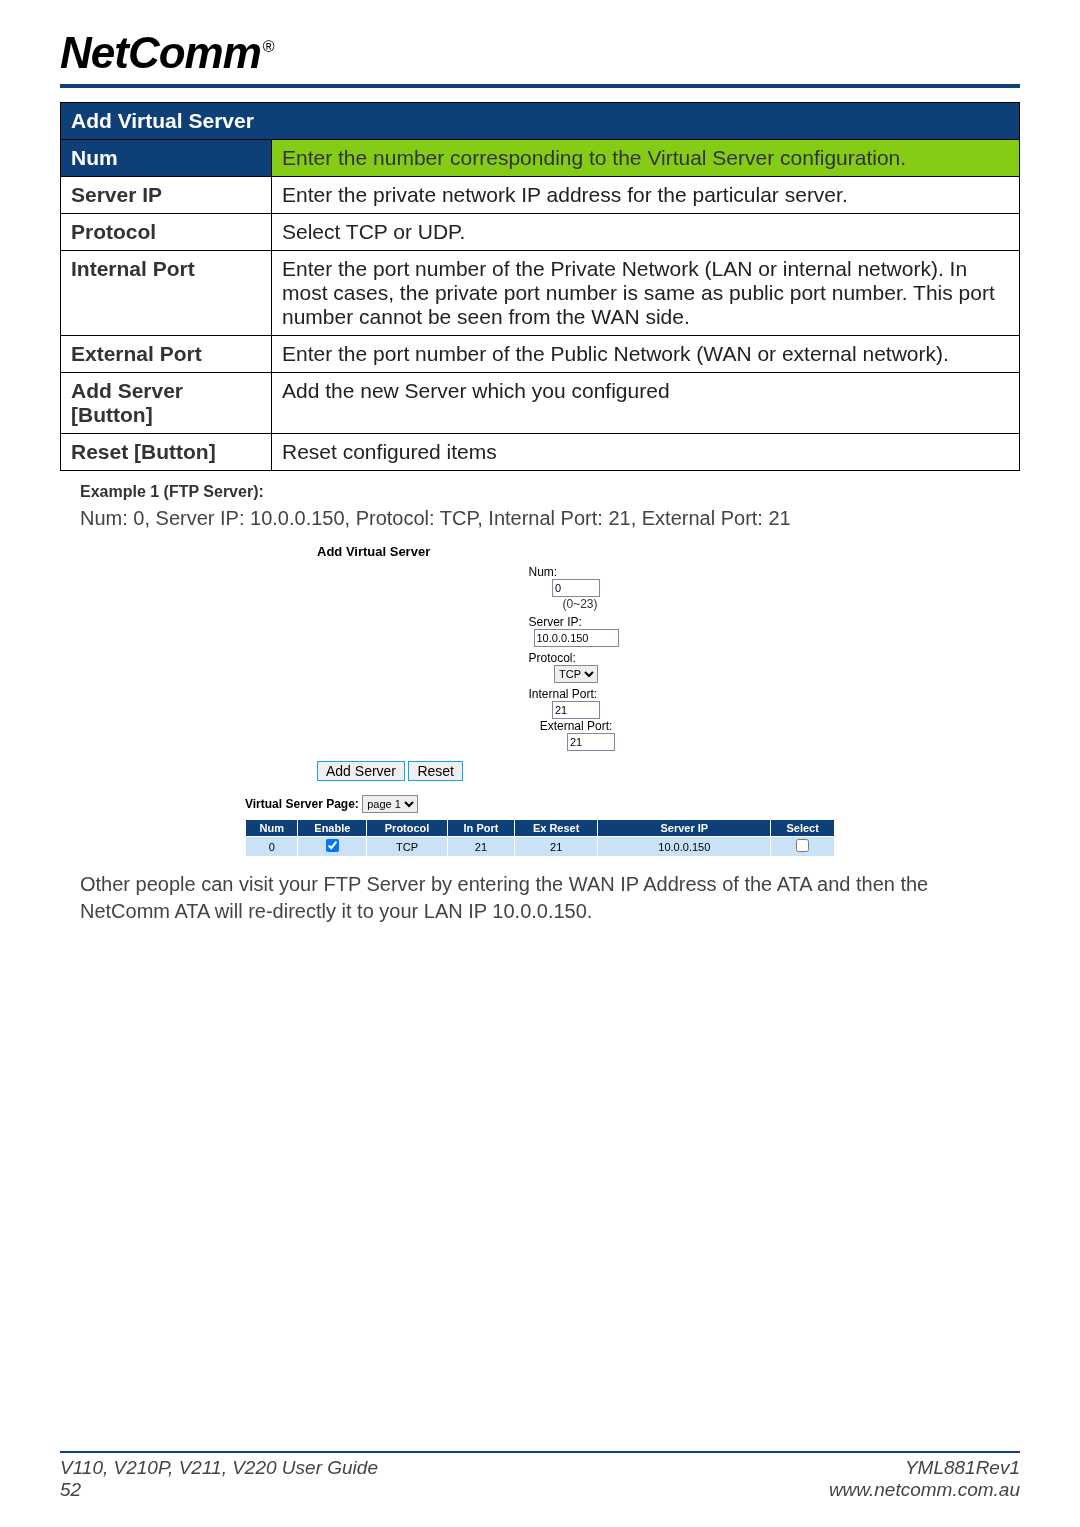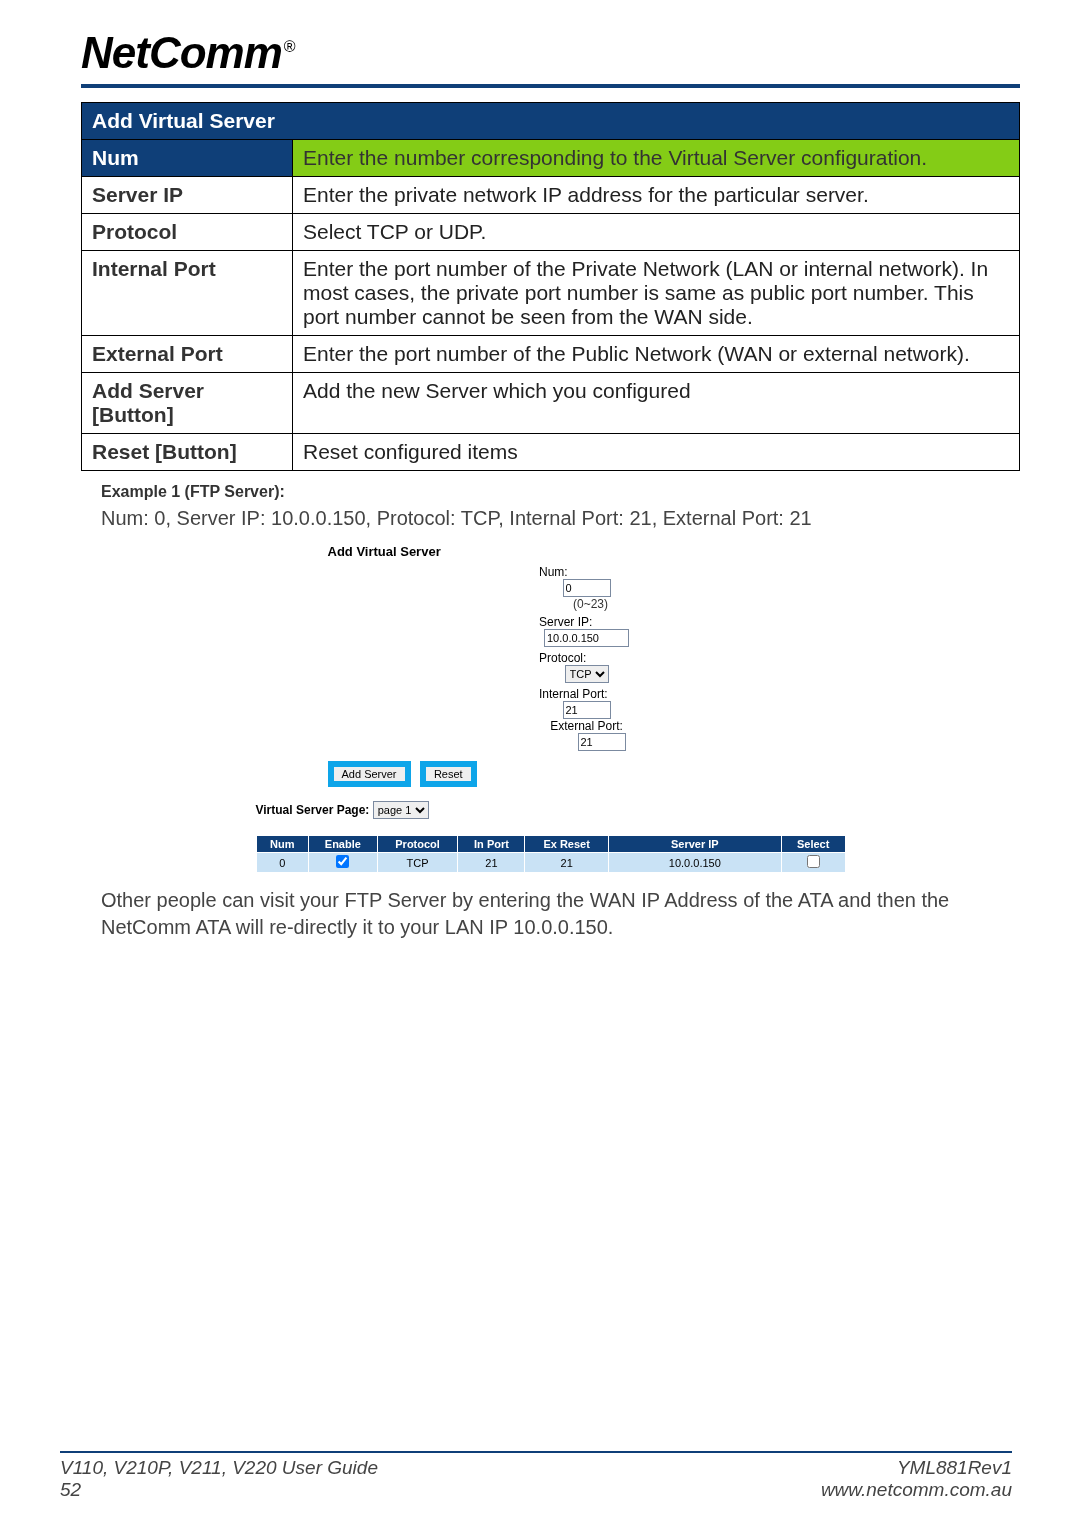--- a/index.html
+++ b/index.html
@@ -8,21 +8,21 @@
     background: #fff;
     font-family: Arial, Helvetica, sans-serif;
     color: #222;
     width: 1080px;
   }
   .page {
     width: 1080px;
     height: 1527px;
     position: relative;
     box-sizing: border-box;
-    padding: 28px 60px 0 81px;
+    padding: 28px 60px 0 60px;
   }
   .brand {
     font-family: "Arial Black", Arial, sans-serif;
     font-style: italic;
     font-weight: 900;
     font-size: 44px;
     letter-spacing: -1px;
     color: #000;
     margin-bottom: 6px;
   }
@@ -111,32 +111,31 @@
     border: 1px solid #7b8aa0;
   }
   .ui-hint {
     margin-left: 8px;
     color: #333;
   }
   .ui-buttons {
     margin: 10px 0 14px 72px;
   }
   .ui-buttons button {
-    font-size: 11px;
+    font-size: 14px;
     padding: 1px 8px;
     background: #efefef;
-    border: 6px solid #0ea5e9;
+    border: 1px solid #0ea5e9;
     cursor: pointer;
-    margin-right: 6px;
   }
   .vs-page-row {
     font-size: 12px;
     font-weight: bold;
     margin-left: 0;
-    margin-bottom: 16px;
+    margin-bottom: 6px;
   }
   .vs-page-row select {
     font-size: 11px;
     height: 18px;
     border: 1px solid #7b8aa0;
   }
   table.vs {
     border-collapse: collapse;
     width: 100%;
     font-size: 11px;
@@ -157,21 +156,21 @@
   }
   table.vs input[type="checkbox"] {
     margin: 0;
     width: 13px;
     height: 13px;
   }
   
   .footer {
     position: absolute;
     left: 60px;
-    right: 68px;
+    right: 60px;
     bottom: 26px;
   }
   .footer-rule {
     height: 2px;
     background: #0f3f78;
     margin-bottom: 4px;
   }
   .footer-row {
     display: flex;
     justify-content: space-between;

